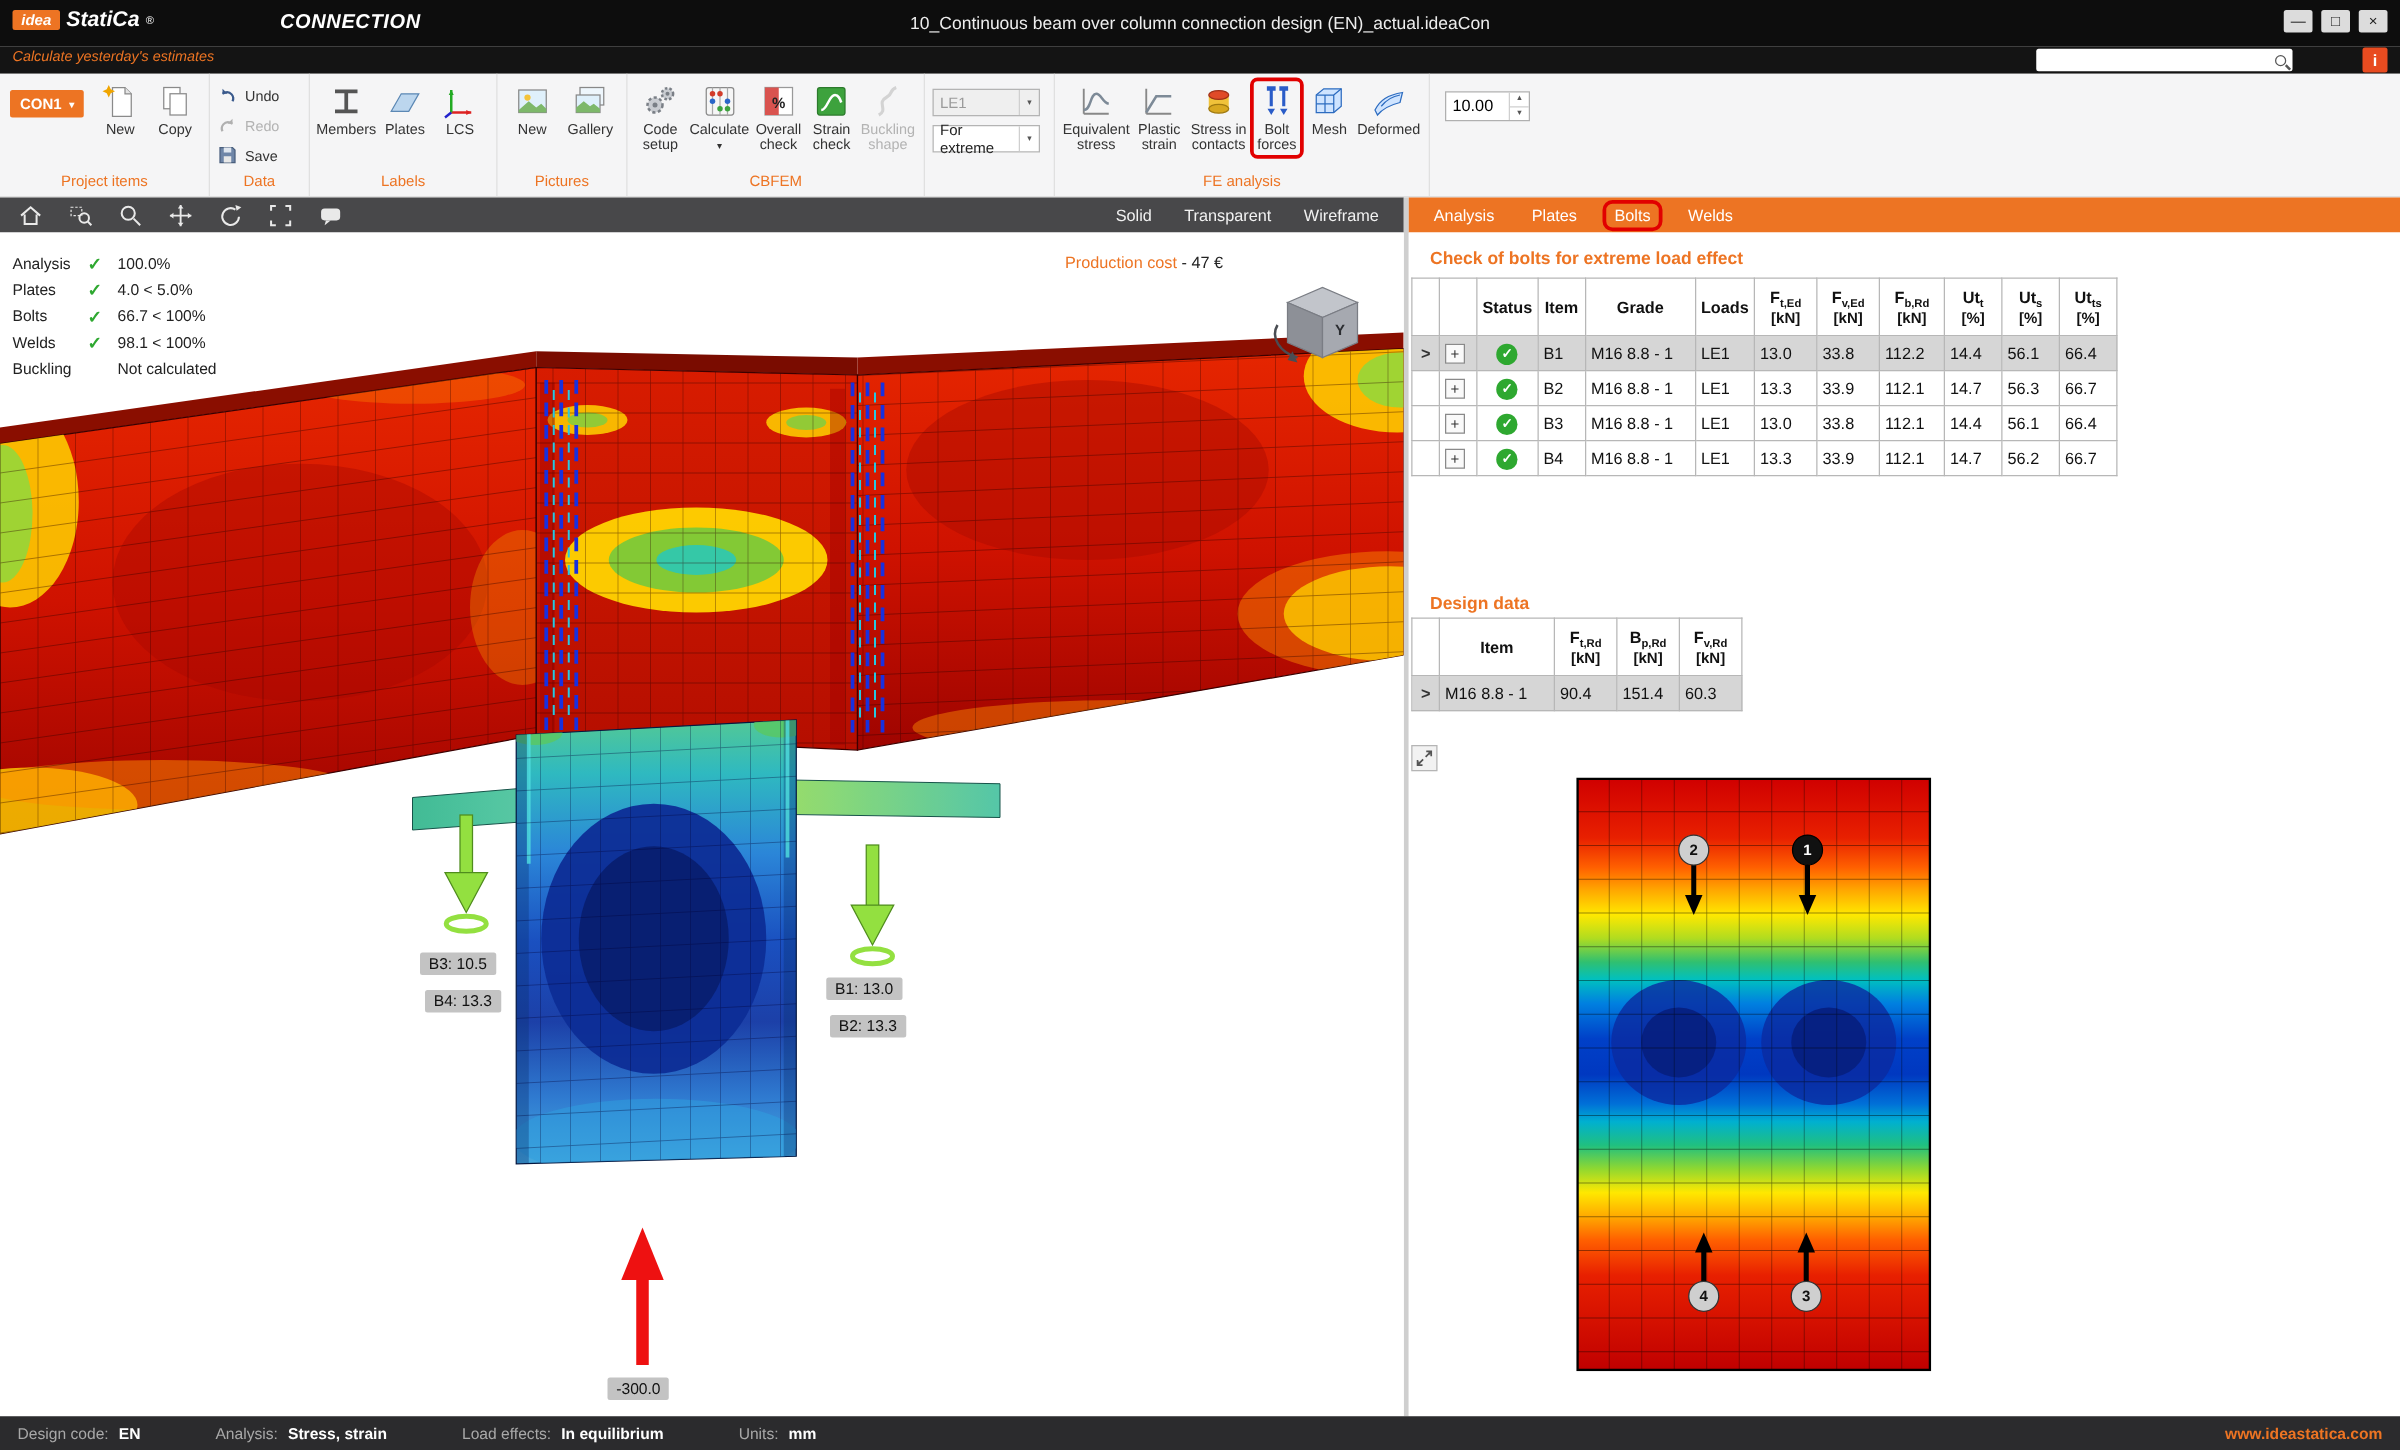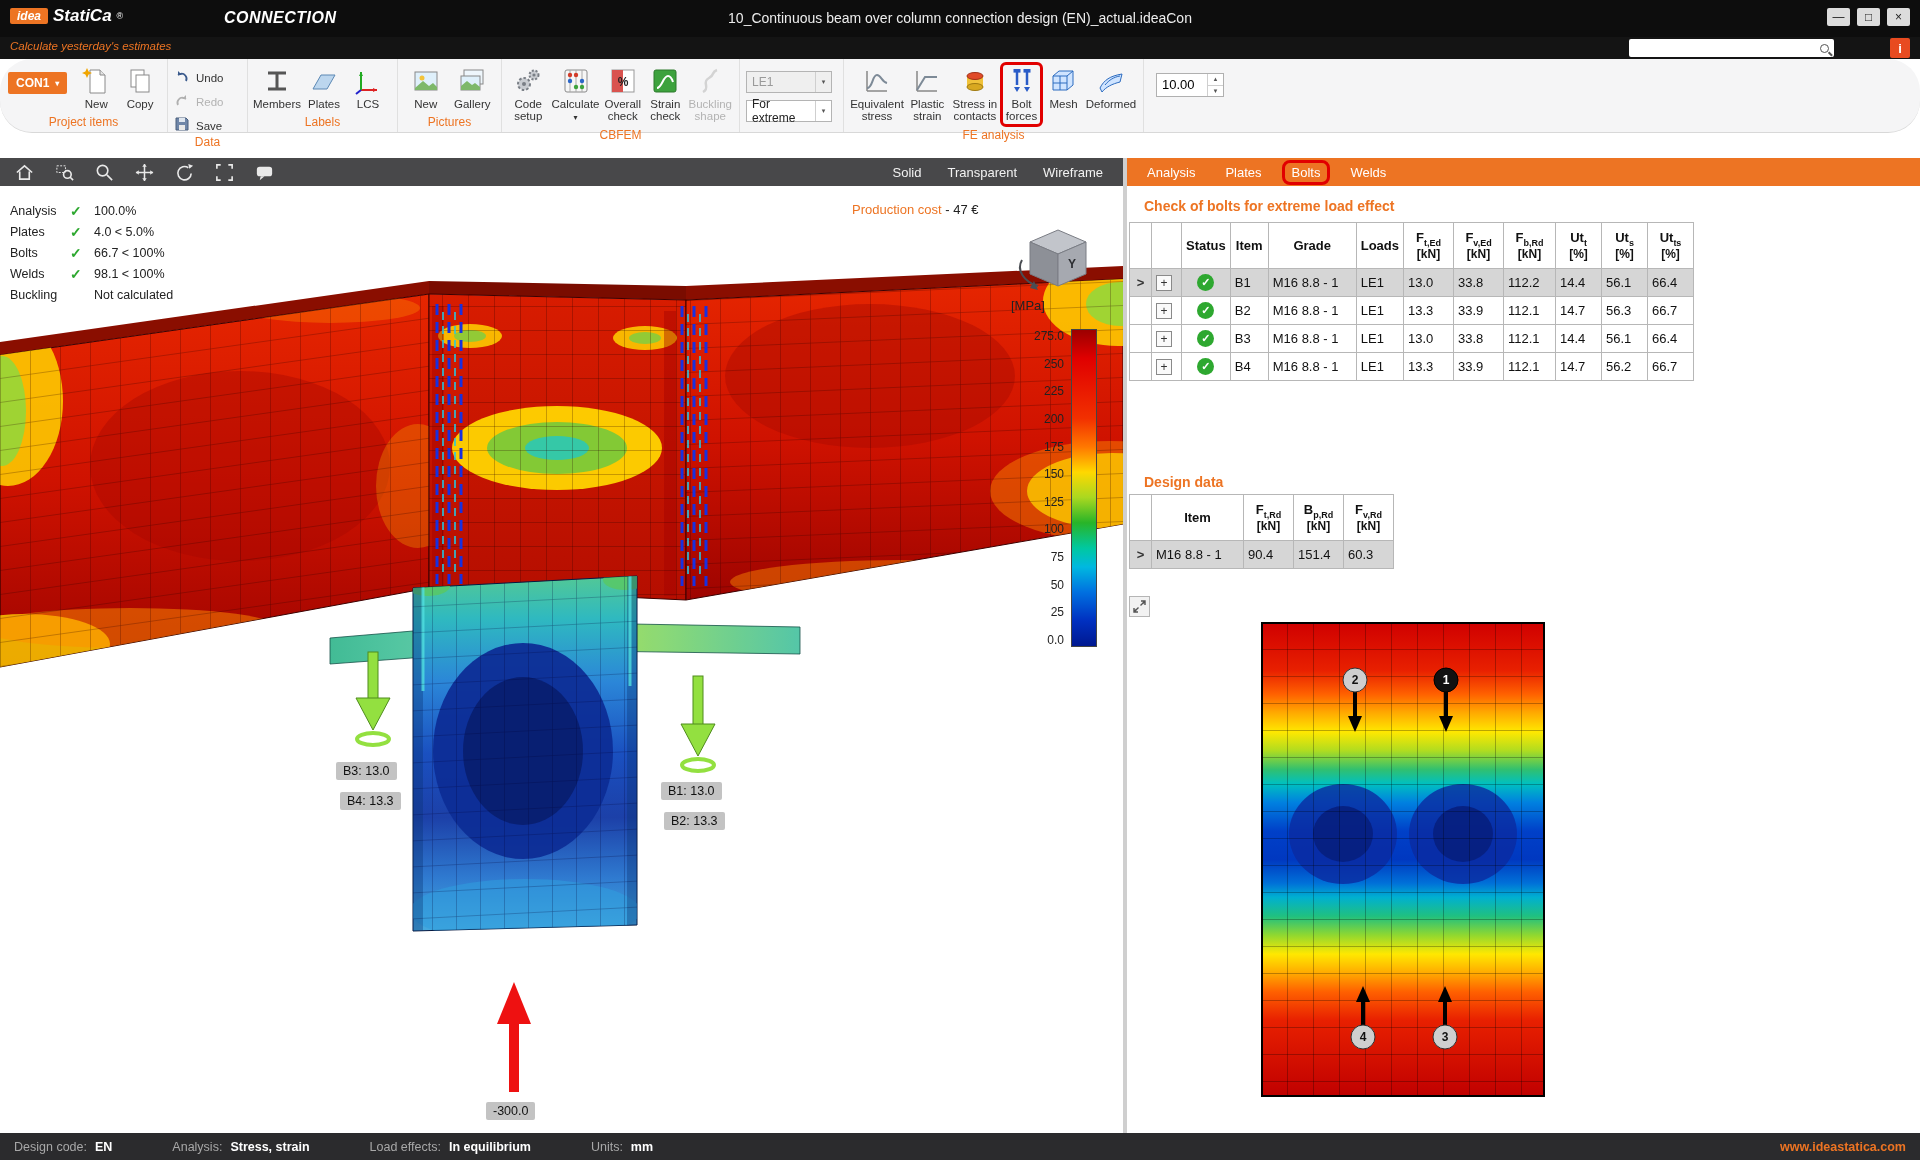--- a/index.html
+++ b/index.html
@@ -24,21 +24,21 @@
   .rtab { height: 22px; padding: 0 26px; display: flex; align-items: center; background: #6e6e70; color: #fff; font-size: 13px; margin-right: 3px; border-radius: 3px 3px 0 0; cursor: default; }
   .rtab.active { background: #ED7423; font-weight: bold; }
   .tabrow-right { margin-left: auto; display: flex; align-items: center; gap: 12px; padding-right: 10px; height: 22px; }
   .search-box { width: 205px; height: 18px; background: #fff; border-radius: 2px; display: flex; align-items: center; padding: 0 5px; }
   .search-box input { border: none; outline: none; flex: 1; font-size: 12px; background: transparent; font-family: inherit; }
   .mag { width: 9px; height: 9px; border: 1.6px solid #555; border-radius: 50%; position: relative; flex: none; }
   .mag::after { content: ""; position: absolute; width: 5px; height: 1.6px; background: #555; transform: rotate(45deg); left: 7px; top: 8px; }
   .info-btn { width: 20px; height: 20px; background: #e84b20; color: #fff; font-weight: bold; font-size: 13px; border-radius: 2px; display: flex; align-items: center; justify-content: center; margin-left: 44px; }
 
   
-  .ribbon { position: absolute; top: 59px; left: 0; right: 0; height: 74px; background: #f5f5f6; border-bottom: 1px solid #d8d8d8; display: flex; border-radius: 32px; }
+  .ribbon { position: absolute; top: 59px; left: 0; right: 0; height: 99px; background: #f5f5f6; border-bottom: 1px solid #d8d8d8; display: flex; }
   .rgroup { display: flex; flex-direction: column; border-right: 1px solid #e0e0e0; padding: 5px 6px 3px; }
   .rgroup-content { display: flex; align-items: flex-start; gap: 2px; }
   .rgroup-label { margin-top: auto; text-align: center; color: #ED7423; font-size: 12px; padding: 3px 2px 2px; white-space: nowrap; }
   .rbtn { display: flex; flex-direction: column; align-items: center; width: 52px; font-size: 11.5px; color: #333; text-align: center; padding: 2px 1px; cursor: default; position: relative; }
   .rbtn .rlabel { line-height: 1.08; margin-top: 2px; }
   .rbtn.disabled { color: #b3b3b3; }
   .rbtn.disabled svg { opacity: .45; }
   .ric { width: 30px; height: 30px; flex: none; }
   .con-btn { background: #ED7423; color: #fff; font-weight: bold; font-size: 12px; height: 22px; padding: 0 8px; border-radius: 2px; display: flex; align-items: center; gap: 6px; margin: 8px 6px 0 2px; }
   .con-btn .caret { font-size: 8px; }
@@ -609,43 +609,23 @@
       <svg width="92" height="78" viewBox="0 0 92 78">
         <polygon points="18,22 46,10 74,22 46,34" fill="#c2c5cb" stroke="#7a7d84"></polygon>
         <polygon points="18,22 46,34 46,66 18,54" fill="#8d9097" stroke="#7a7d84"></polygon>
         <polygon points="46,34 74,22 74,54 46,66" fill="#a6a9b0" stroke="#7a7d84"></polygon>
         <path d="M10 40c-6 10 2 22 16 26" fill="none" stroke="#4a4d53" stroke-width="2"></path>
         <path d="M26 70l-8-2 4-7z" fill="#4a4d53"></path>
         <text x="60" y="48" font-size="12" font-weight="bold" fill="#2b2d31" text-anchor="middle">Y</text>
       </svg>
     </div>
 
-    <div class="legend">
-      <div class="legend-unit">[MPa]</div>
-      <div class="legend-body">
-        <div class="legend-ticks" id="legend-ticks">
-            <div class="legend-tick">275.0</div>
-            <div class="legend-tick">250</div>
-            <div class="legend-tick">225</div>
-            <div class="legend-tick">200</div>
-            <div class="legend-tick">175</div>
-            <div class="legend-tick">150</div>
-            <div class="legend-tick">125</div>
-            <div class="legend-tick">100</div>
-            <div class="legend-tick">75</div>
-            <div class="legend-tick">50</div>
-            <div class="legend-tick">25</div>
-            <div class="legend-tick">0.0</div>
-          </div>
-        <div class="legend-bar"></div>
-      </div>
-    </div>
 
     <div class="force-labels" id="force-labels">
-        <div class="force-label" style="left: 336px; top: 576px;">B3: 13.0</div>
+        <div class="force-label" style="left: 336px; top: 576px;">B3: 10.5</div>
         <div class="force-label" style="left: 340px; top: 606px;">B4: 13.3</div>
         <div class="force-label" style="left: 661px; top: 596px;">B1: 13.0</div>
         <div class="force-label" style="left: 664px; top: 626px;">B2: 13.3</div>
       </div>
     <div class="reaction-label">-300.0</div>
   </div>
 
   <div class="right-panel">
     <div class="rp-title rp-title1">Check of bolts for extreme load effect</div>
     <table class="check-table" id="bolt-table">

